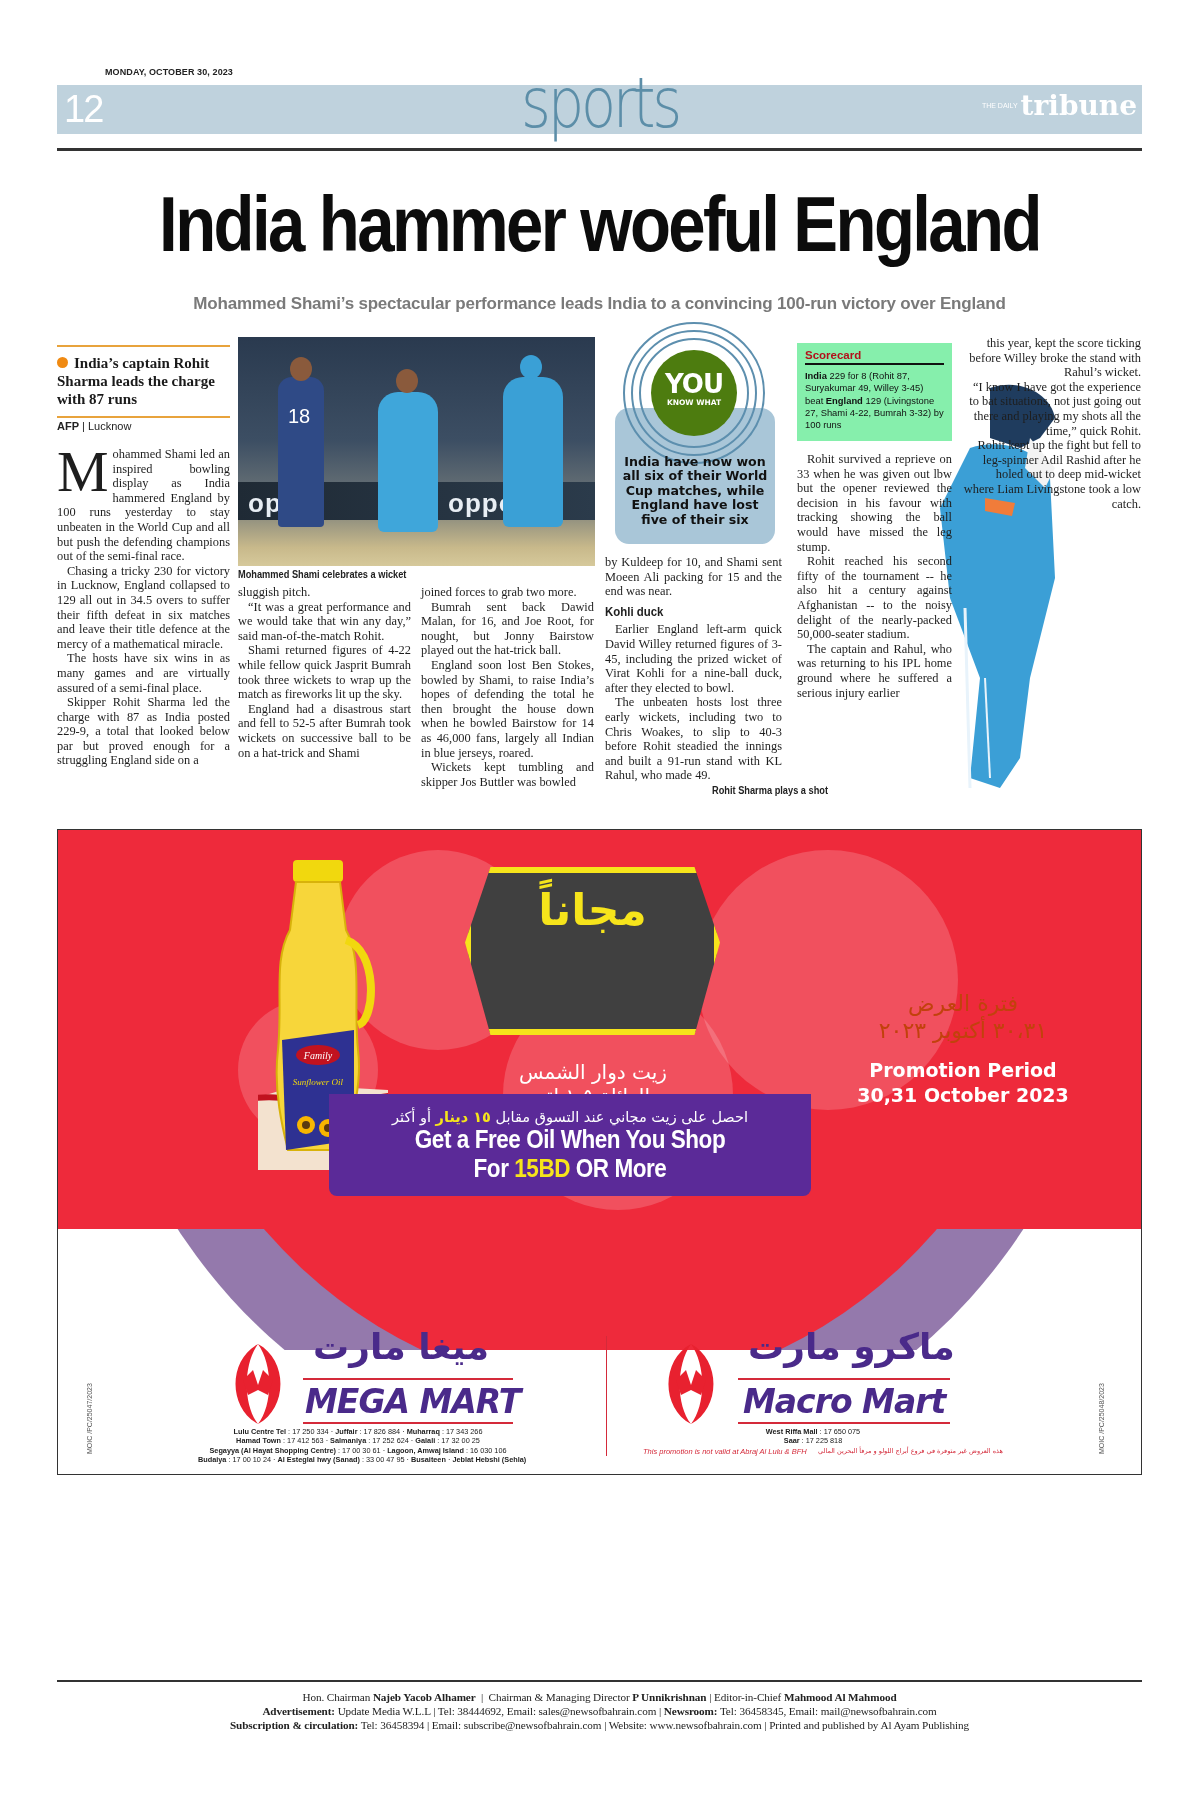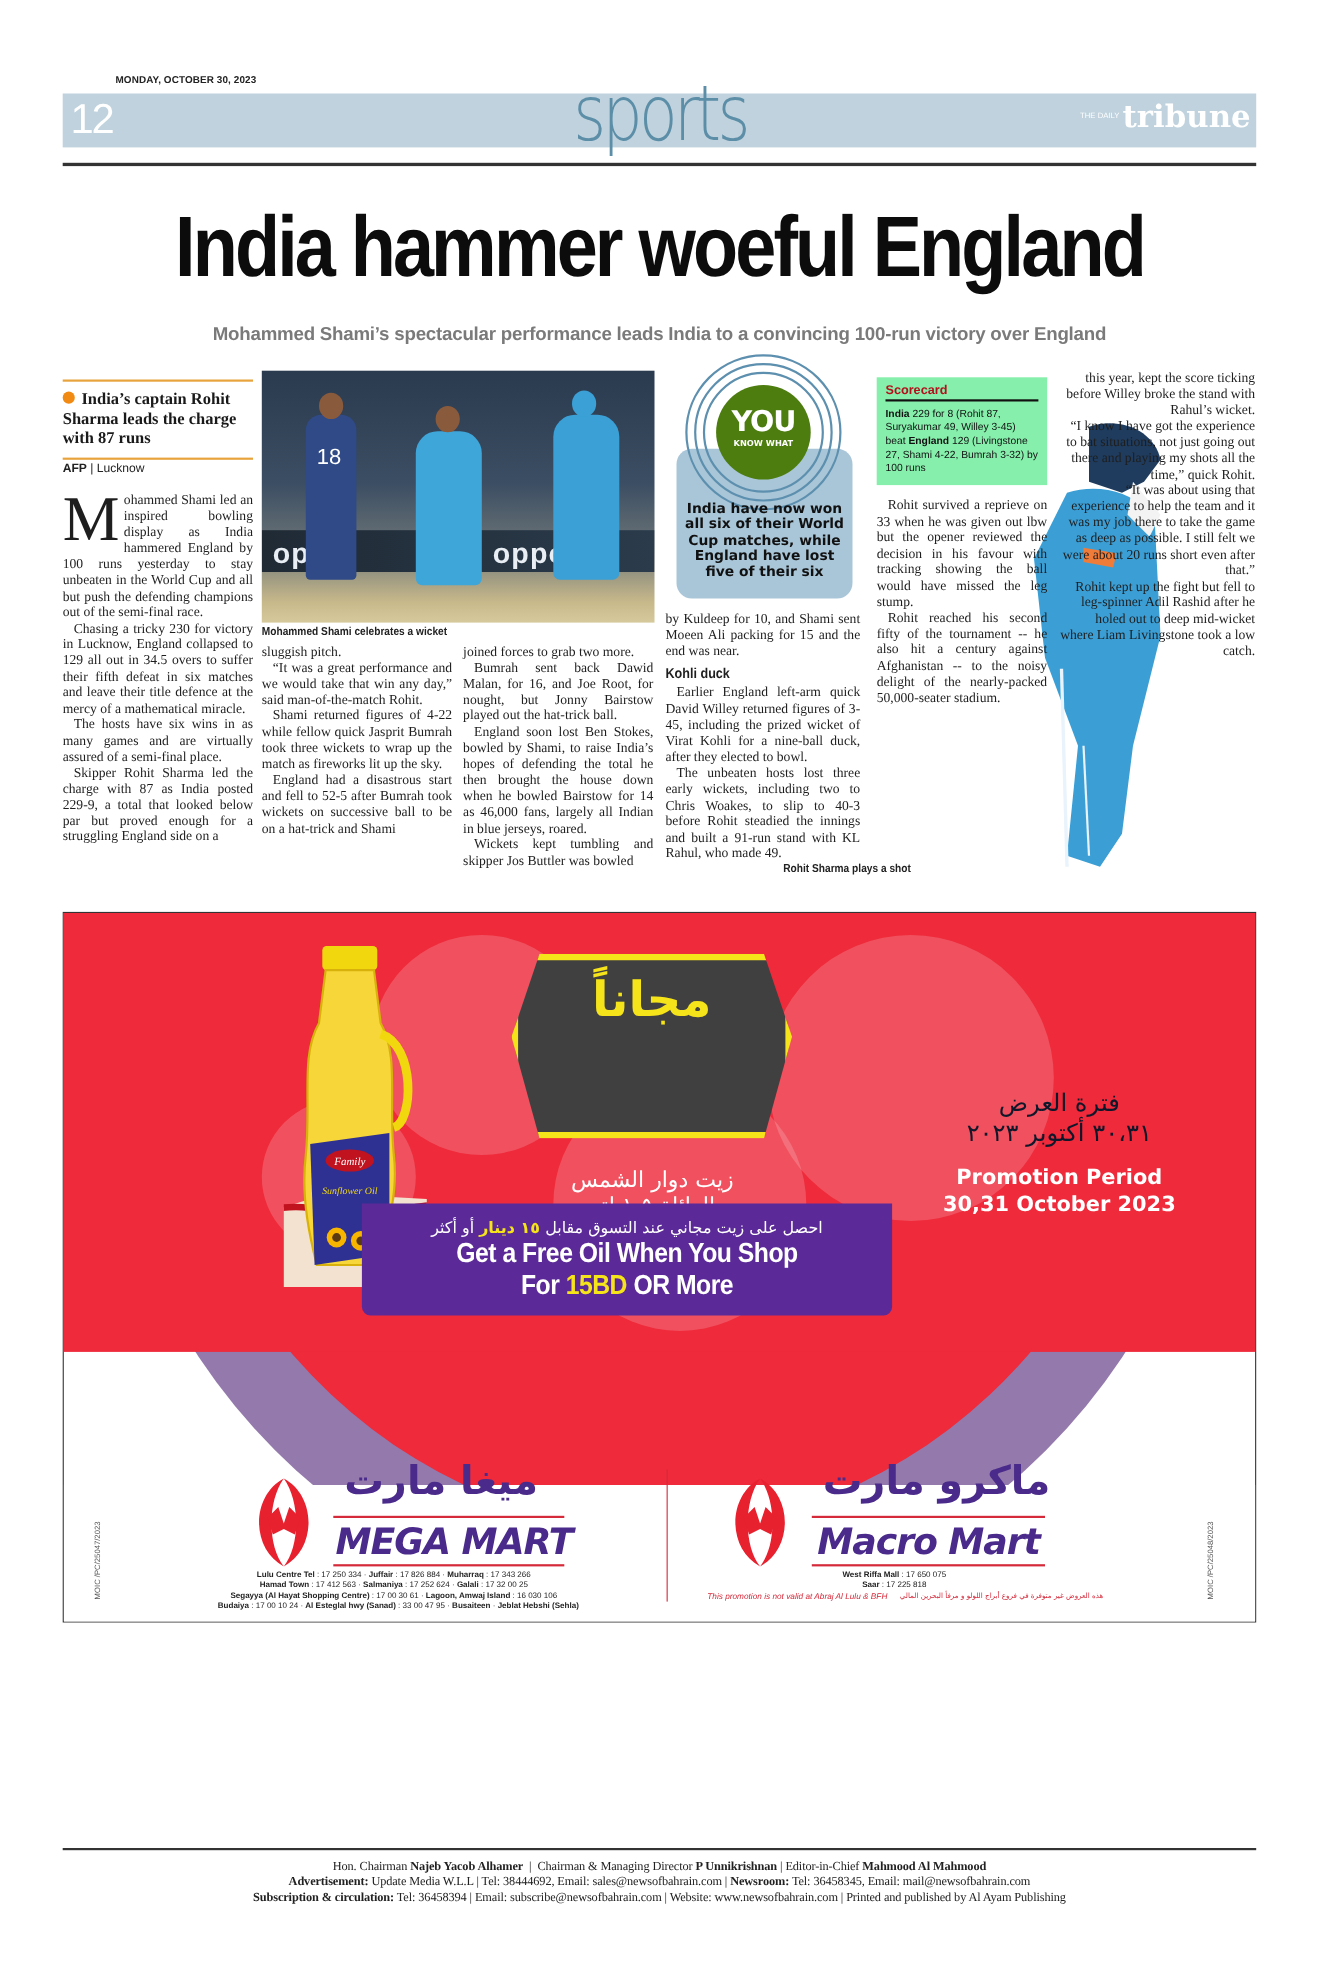--- a/index.html
+++ b/index.html
@@ -73,21 +73,21 @@
 
   .bottle { position: absolute; left: 200px; top: 20px; width: 130px; height: 320px; }
 
   .free-tag { position: absolute; left: 407px; top: 37px; width: 255px; height: 168px; background: #404040; border: 6px solid #f6e41b; border-radius: 18px; clip-path: polygon(10% 0,90% 0,100% 45%,90% 100%,10% 100%,0 45%); }
   .free-tag-inner { position: absolute; inset: 0; text-align: center; }
   .free-ar { display: block; margin-top: 12px; font-family: "DejaVu Sans", sans-serif; font-weight: bold; font-size: 44px; color: #f6e41b; line-height: 50px; }
   .free-en { display: block; font-family: "DejaVu Sans", sans-serif; font-weight: bold; font-size: 64px; color: #f6e41b; line-height: 68px; letter-spacing: -1px; }
   .oil-ar { position: absolute; left: 440px; top: 230px; width: 190px; text-align: center; font-family: "DejaVu Sans", sans-serif; font-size: 20px; line-height: 24px; color: #fff; direction: rtl; }
   .oil-en { position: absolute; left: 420px; top: 290px; width: 230px; text-align: center; font-family: "Liberation Sans", sans-serif; font-weight: bold; font-size: 12.5px; line-height: 14px; color: #fff; }
 
-  .promo-ar { position: absolute; left: 760px; top: 160px; width: 290px; text-align: center; font-family: "DejaVu Sans", sans-serif; font-size: 22px; line-height: 27px; color: #0f172a; direction: rtl; }
+  .promo-ar { position: absolute; left: 760px; top: 160px; width: 290px; text-align: center; font-family: "DejaVu Sans", sans-serif; font-size: 22px; line-height: 27px; color: #c2410c; direction: rtl; }
   .promo-en { position: absolute; left: 760px; top: 228px; width: 290px; text-align: center; font-family: "DejaVu Sans", sans-serif; font-weight: bold; font-size: 19px; line-height: 25px; color: #fff; }
 
   .offer { position: absolute; left: 271px; top: 264px; width: 482px; height: 102px; background: #5b2a98; border-radius: 0 0 8px 8px; text-align: center; }
   .offer-ar { display: block; margin-top: 15px; font-family: "DejaVu Sans", sans-serif; font-size: 14.5px; color: #fff; direction: rtl; }
   .offer-ar .hl { color: #f6e41b; font-weight: bold; }
   .offer-en { display: block; font-family: "Liberation Sans", sans-serif; font-weight: bold; font-size: 25px; line-height: 29px; color: #fff; letter-spacing: -0.5px; transform: scaleX(0.9); }
   .offer-en .hl { color: #f6e41b; }
   .store-logo { position: absolute; width: 70px; height: 88px; }
   .store-ar { position: absolute; font-family: "DejaVu Sans", sans-serif; font-weight: bold; font-size: 36px; color: #4a2a8a; direction: rtl; white-space: nowrap; }
   .store-line { position: absolute; height: 2px; background: #d42a3a; }
@@ -193,26 +193,26 @@
   <path d="M40 70 C70 60 110 70 120 100 L125 200 L100 300 L90 380 L70 410 L40 400 L50 300 L20 220 L10 130 Z" fill="#3b9fd6"></path>
   <path d="M100 60 L125 90 L115 110 L95 90 Z" fill="#f3f3f3"></path>
   <path d="M55 120 L85 125 L82 138 L55 133 Z" fill="#f07c3a"></path>
   <path d="M35 230 L40 410" stroke="#e8f3fb" stroke-width="3"></path>
   <path d="M55 300 L60 400" stroke="#e8f3fb" stroke-width="2"></path>
 </svg>
 
 <div class="col" style="left:797px; top:452px; width:155px;">
   <p>Rohit survived a reprieve on 33 when he was given out lbw but the opener reviewed the decision in his favour with tracking showing the ball would have missed the leg stump.</p>
   <p>Rohit reached his second fifty of the tournament -- he also hit a century against Afghanistan -- to the noisy delight of the nearly-packed 50,000-seater stadium.</p>
+  <p>The captain and Rahul, who was returning to his IPL home ground where he suffered a serious injury earlier</p>
 </div>
 
 <div class="col" style="left:963px; top:336px; width:178px; text-align:right;">
   <p class="first">this year, kept the score ticking before Willey broke the stand with Rahul’s wicket.</p>
   <p>“I know I have got the experience to bat situations, not just going out there and playing my shots all the time,” quick Rohit.</p>
-  <p>“It was about using that experience to help the team and it was my job there to take the game as deep as possible. I still felt we were about 20 runs short even after that.”</p>
   <p>Rohit kept up the fight but fell to leg-spinner Adil Rashid after he holed out to deep mid-wicket where Liam Livingstone took a low catch.</p>
 </div>
 <div class="rohit-caption" style="left:712px;">Rohit Sharma plays a shot</div>
 
 <div class="ad">
   <div class="ad-arc-outer"></div>
   <div class="ad-arc-inner"></div>
   <div class="ad-red"></div>
   <div class="ad-bubble" style="left:280px; top:20px; width:200px; height:200px;"></div>
   <div class="ad-bubble" style="left:445px; top:150px; width:230px; height:230px;"></div>

